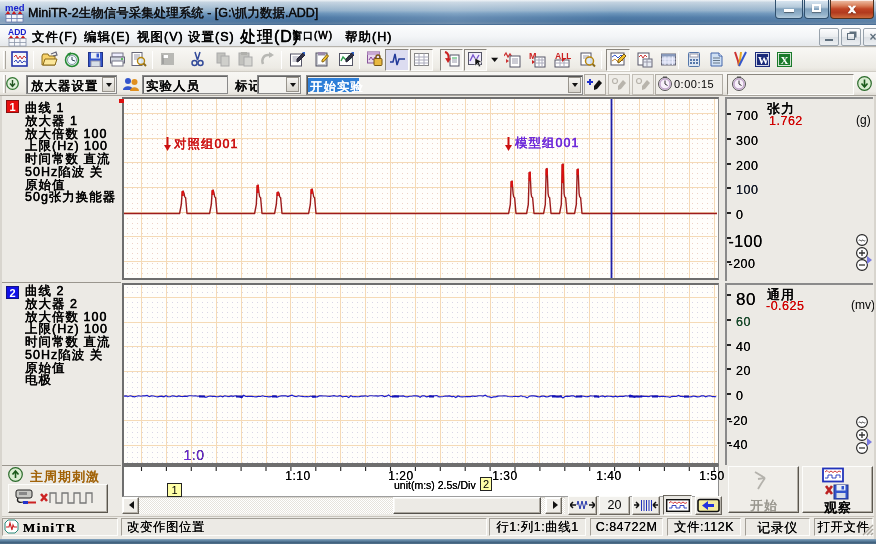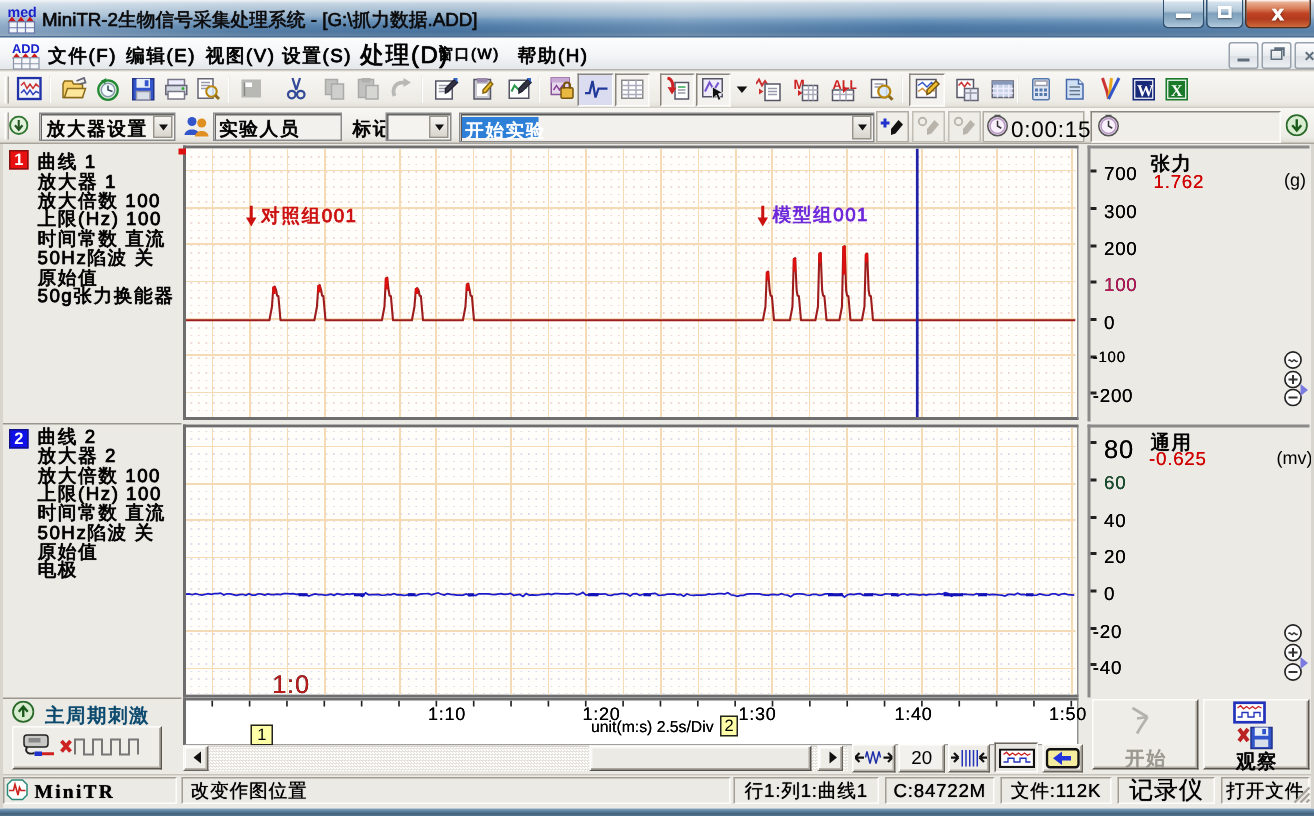--- a/index.html
+++ b/index.html
@@ -311,21 +311,21 @@
     <circle cx="4" cy="4" r="2.5" fill="none" stroke="#b8b4ac" stroke-width="1.2"></circle>
     <path d="M7,9 12,3 15,6 10,12 7,13 z" fill="#b8b4ac"></path>
   </svg>
 <div class="abs" style="left:655px;top:74px;width:68px;height:21px;background:#f0eee9;border:1px solid #b0aca4"></div>
 <svg class="abs" style="left:657px;top:76px" width="16" height="16" viewBox="0 0 16 16">
     <circle cx="8" cy="8" r="6.5" fill="#e8d8ec" stroke="#555"></circle>
     <circle cx="8" cy="8" r="5" fill="#f8f0fa" stroke="#b898c4"></circle>
     <path d="M8,4.5 8,8 10.5,9.5" stroke="#333" fill="none"></path>
     <rect x="6" y="0.5" width="4" height="1.5" fill="#555"></rect>
   </svg>
-<div class="abs" style="left:674px;top:78px;font-size:15px;color:#000;letter-spacing:0.5px">0:00:15</div>
+<div class="abs" style="left:674px;top:78px;font-size:11px;color:#000;letter-spacing:0.5px">0:00:15</div>
 <div class="abs" style="left:727px;top:74px;width:127px;height:21px;background:#f0eee9;border:1px solid;border-color:#8a867e #fdfdfb #fdfdfb #8a867e"></div>
 <svg class="abs" style="left:731px;top:76px" width="16" height="16" viewBox="0 0 16 16">
     <circle cx="8" cy="8" r="6.5" fill="#e8d8ec" stroke="#555"></circle>
     <circle cx="8" cy="8" r="5" fill="#f8f0fa" stroke="#b898c4"></circle>
     <path d="M8,4.5 8,8 10.5,9.5" stroke="#333" fill="none"></path>
     <rect x="6" y="0.5" width="4" height="1.5" fill="#555"></rect>
   </svg>
 <svg class="abs" style="left:857px;top:76px" width="15" height="15" viewBox="0 0 15 15">
     <circle cx="7.5" cy="7.5" r="6.8" fill="#d8ecd0" stroke="#2a6a2a" stroke-width="1.2"></circle>
     <path d="M7.5,3.5 7.5,10 M4.5,7.5 7.5,11 10.5,7.5" stroke="#1a5a1a" stroke-width="1.6" fill="none"></path>
@@ -551,25 +551,25 @@
 </svg>
 <div class="abs" style="left:725px;top:97px;width:148px;height:184px;background:#eceae5;border-left:2px solid #8a8a8a;border-top:2px solid #8a8a8a"></div>
 <div class="abs" style="left:725px;top:283px;width:148px;height:182px;background:#eceae5;border-left:2px solid #8a8a8a;border-top:2px solid #8a8a8a"></div>
 <div class="abs" style="left:727px;top:113.4px;width:4px;height:2px;background:#222"></div>
 <div class="abs" style="left:736px;top:109.4px;font-size:12.5px;color:#000;letter-spacing:0.5px;text-shadow:0 0 0.4px #000">700</div>
 <div class="abs" style="left:727px;top:138.1px;width:4px;height:2px;background:#222"></div>
 <div class="abs" style="left:736px;top:134.1px;font-size:12.5px;color:#000;letter-spacing:0.5px;text-shadow:0 0 0.4px #000">300</div>
 <div class="abs" style="left:727px;top:162.7px;width:4px;height:2px;background:#222"></div>
 <div class="abs" style="left:736px;top:158.7px;font-size:12.5px;color:#000;letter-spacing:0.5px;text-shadow:0 0 0.4px #000">200</div>
 <div class="abs" style="left:727px;top:187.3px;width:4px;height:2px;background:#222"></div>
-<div class="abs" style="left:736px;top:183.3px;font-size:12.5px;color:#be185d;letter-spacing:0.5px;text-shadow:0 0 0.4px #000">100</div>
+<div class="abs" style="left:736px;top:183.3px;font-size:12.5px;color:#0f172a;letter-spacing:0.5px;text-shadow:0 0 0.4px #000">100</div>
 <div class="abs" style="left:727px;top:212.0px;width:4px;height:2px;background:#222"></div>
 <div class="abs" style="left:736px;top:208.0px;font-size:12.5px;color:#000;letter-spacing:0.5px;text-shadow:0 0 0.4px #000">0</div>
 <div class="abs" style="left:727px;top:236.7px;width:4px;height:2px;background:#222"></div>
-<div class="abs" style="left:728.5px;top:232.7px;font-size:10px;color:#000;letter-spacing:0.5px;text-shadow:0 0 0.4px #000">-100</div>
+<div class="abs" style="left:728.5px;top:232.7px;font-size:16px;color:#000;letter-spacing:0.5px;text-shadow:0 0 0.4px #000">-100</div>
 <div class="abs" style="left:727px;top:261.3px;width:4px;height:2px;background:#222"></div>
 <div class="abs" style="left:728.5px;top:257.3px;font-size:12.5px;color:#000;letter-spacing:0.5px;text-shadow:0 0 0.4px #000">-200</div>
 <div class="abs cn" style="left:767px;top:100px;font-size:13px;color:#000">张力</div>
 <div class="abs" style="left:769px;top:113.5px;font-size:12.5px;color:#d00000;letter-spacing:0.5px;text-shadow:0 0 0.4px #d00000">1.762</div>
 <div class="abs" style="left:856px;top:112.5px;font-size:12px;color:#000">(g)</div>
 <div class="abs" style="left:727px;top:294.4px;width:4px;height:2px;background:#222"></div>
 <div class="abs" style="left:736px;top:290.4px;font-size:17px;color:#000;letter-spacing:0.5px;text-shadow:0 0 0.4px #000">80</div>
 <div class="abs" style="left:727px;top:319.0px;width:4px;height:2px;background:#222"></div>
 <div class="abs" style="left:736px;top:315.0px;font-size:12.5px;color:#14532d;letter-spacing:0.5px;text-shadow:0 0 0.4px #000">60</div>
 <div class="abs" style="left:727px;top:343.7px;width:4px;height:2px;background:#222"></div>
@@ -633,21 +633,21 @@
       <line x1="417.9" y1="0" x2="417.9" y2="4"></line>
       <line x1="442.8" y1="0" x2="442.8" y2="4"></line>
       <line x1="467.7" y1="0" x2="467.7" y2="4"></line>
       <line x1="492.6" y1="0" x2="492.6" y2="4"></line>
       <line x1="517.5" y1="0" x2="517.5" y2="4"></line>
       <line x1="542.4" y1="0" x2="542.4" y2="4"></line>
       <line x1="567.3" y1="0" x2="567.3" y2="4"></line>
       <line x1="592.2" y1="0" x2="592.2" y2="4"></line>
     </g>
   </svg>
-<div class="abs" style="left:174px;top:447px;width:40px;text-align:center;font-size:17px;color:#b91c1c;letter-spacing:0.5px;text-shadow:0 0 0.4px #000">1:0</div>
+<div class="abs" style="left:174px;top:447px;width:40px;text-align:center;font-size:14px;color:#6d28d9;letter-spacing:0.5px;text-shadow:0 0 0.4px #000">1:0</div>
 <div class="abs" style="left:278px;top:469px;width:40px;text-align:center;font-size:12px;color:#000;letter-spacing:0.5px;text-shadow:0 0 0.4px #000">1:10</div>
 <div class="abs" style="left:381px;top:469px;width:40px;text-align:center;font-size:12px;color:#000;letter-spacing:0.5px;text-shadow:0 0 0.4px #000">1:20</div>
 <div class="abs" style="left:485px;top:469px;width:40px;text-align:center;font-size:12px;color:#000;letter-spacing:0.5px;text-shadow:0 0 0.4px #000">1:30</div>
 <div class="abs" style="left:589px;top:469px;width:40px;text-align:center;font-size:12px;color:#000;letter-spacing:0.5px;text-shadow:0 0 0.4px #000">1:40</div>
 <div class="abs" style="left:692px;top:469px;width:40px;text-align:center;font-size:12px;color:#000;letter-spacing:0.5px;text-shadow:0 0 0.4px #000">1:50</div>
 <div class="abs" style="left:167px;top:483px;width:15px;height:14px;background:#ffffa8;border:1px solid #222;font-size:11px;text-align:center;line-height:12px;color:#000">1</div>
 <div class="abs" style="left:480px;top:477px;width:12px;height:14px;background:#ffffa8;border:1px solid #222;font-size:11px;text-align:center;line-height:12px;color:#000">2</div>
 <div class="abs" style="left:394px;top:478.5px;font-size:10.5px;color:#000;letter-spacing:0px;text-shadow:0 0 0.4px #000">unit(m:s) 2.5s/Div</div>
 <div class="abs" style="left:122px;top:497px;width:597px;height:19px;background:#eceae5"></div>
 <div class="abs" style="left:122px;top:497px;width:443px;height:17px;background:#f6f5f2;background-image:repeating-conic-gradient(#ffffff 0 25%, #e6e3dc 0 50%);background-size:2px 2px;border-top:1px solid #d8d5ce"></div>
@@ -685,21 +685,21 @@
   </svg>
 <div class="abs" style="left:695px;top:496px;width:27px;height:19px;background:#efede8;border:1px solid;border-color:#fdfdfb #6a665e #6a665e #fdfdfb;box-shadow:inset -1px -1px 0 #b8b4ac"></div>
 <svg class="abs" style="left:697px;top:498px" width="23" height="15" viewBox="0 0 23 15">
     <rect x="1" y="1.5" width="21" height="12" rx="2" fill="#f4eda0" stroke="#111" stroke-width="1.6"></rect>
     <path d="M5,7.5 11,3 11,6 17,6 17,9 11,9 11,12 z" fill="#2233dd"></path>
   </svg>
 <svg class="abs" style="left:8px;top:467px" width="15" height="15" viewBox="0 0 15 15">
     <circle cx="7.5" cy="7.5" r="6.8" fill="#d8ecd0" stroke="#2a6a2a" stroke-width="1.2"></circle>
     <path d="M7.5,11 7.5,4.5 M4.5,7.5 7.5,4 10.5,7.5" stroke="#1a5a1a" stroke-width="1.6" fill="none"></path>
   </svg>
-<div class="abs cn" style="left:30px;top:468px;font-size:13px;color:#0c4a6e">主周期刺激</div>
+<div class="abs cn" style="left:30px;top:468px;font-size:13px;color:#a16207">主周期刺激</div>
 <div class="abs" style="left:8px;top:484px;width:100px;height:29px;background:#efede8;border:1px solid;border-color:#fdfdfb #5a564e #5a564e #fdfdfb;box-shadow:inset -1px -1px 0 #b0aca4"></div>
 <svg class="abs" style="left:14px;top:489px" width="88" height="20" viewBox="0 0 88 20">
     <rect x="2" y="1" width="16" height="8" rx="2" fill="#c8c8c4" stroke="#222"></rect>
     <rect x="5" y="3" width="8" height="3" fill="#888"></rect>
     <path d="M4,9 C2,13 6,14 9,13" stroke="#222" fill="none" stroke-width="1.3"></path>
     <rect x="9" y="12" width="5" height="3" fill="#2233cc"></rect>
     <rect x="14" y="12.5" width="8" height="2" fill="#cc2222"></rect>
     <path d="M27,5 33,12 M33,5 27,12" stroke="#cc2222" stroke-width="2.5"></path>
     <path d="M36,14 36,4 42,4 42,14 48,14 48,4 54,4 54,14 60,14 60,4 66,4 66,14 72,14 72,4 78,4 78,14" stroke="#777" fill="none" stroke-width="1.3"></path>
   </svg>
@@ -723,21 +723,21 @@
 <div class="abs" style="left:0;top:516px;width:876px;height:23px;background:#eceae5;border-top:1px solid #c8c4bc"></div>
 <div class="abs" style="left:2px;top:518px;width:116px;height:18px;border:1px solid;border-color:#a29e96 #fdfdfb #fdfdfb #a29e96;font-size:12.5px;letter-spacing:0.5px;color:#000;text-shadow:0 0 0.5px #000;text-align:left;line-height:17px;white-space:pre;padding-left:0px"><span style="margin-left:20px;letter-spacing:1.5px;font-family:'Liberation Serif',serif;font-weight:bold;font-size:13px">MiniTR</span></div>
 <svg class="abs" style="left:4px;top:519px" width="15" height="15" viewBox="0 0 15 15">
     <path d="M4,1 11,1 14,4 14,11 11,14 4,14 1,11 1,4 z" fill="#fff" stroke="#2a8a7a"></path>
     <path d="M2,8 5,8 6,4 8,11 9,6 10,8 13,8" stroke="#cc2222" fill="none" stroke-width="1.1"></path>
   </svg>
 <div class="abs" style="left:121px;top:518px;width:366px;height:18px;border:1px solid;border-color:#a29e96 #fdfdfb #fdfdfb #a29e96;font-size:12.5px;letter-spacing:0.5px;color:#000;text-shadow:0 0 0.5px #000;text-align:left;line-height:17px;white-space:pre;padding-left:5px">改变作图位置</div>
 <div class="abs" style="left:489px;top:518px;width:97px;height:18px;border:1px solid;border-color:#a29e96 #fdfdfb #fdfdfb #a29e96;font-size:12.5px;letter-spacing:0.5px;color:#000;text-shadow:0 0 0.5px #000;text-align:center;line-height:17px;white-space:pre;padding-left:0px">行1:列1:曲线1</div>
 <div class="abs" style="left:590px;top:518px;width:73px;height:18px;border:1px solid;border-color:#a29e96 #fdfdfb #fdfdfb #a29e96;font-size:12.5px;letter-spacing:0.5px;color:#000;text-shadow:0 0 0.5px #000;text-align:center;line-height:17px;white-space:pre;padding-left:0px">C:84722M</div>
 <div class="abs" style="left:667px;top:518px;width:74px;height:18px;border:1px solid;border-color:#a29e96 #fdfdfb #fdfdfb #a29e96;font-size:12.5px;letter-spacing:0.5px;color:#000;text-shadow:0 0 0.5px #000;text-align:center;line-height:17px;white-space:pre;padding-left:0px">文件:112K</div>
-<div class="abs" style="left:745px;top:518px;width:65px;height:18px;border:1px solid;border-color:#a29e96 #fdfdfb #fdfdfb #a29e96;font-size:16px;letter-spacing:0.5px;color:#000;text-shadow:0 0 0.5px #000;text-align:center;line-height:17px;white-space:pre;padding-left:0px">记录仪</div>
+<div class="abs" style="left:745px;top:518px;width:65px;height:18px;border:1px solid;border-color:#a29e96 #fdfdfb #fdfdfb #a29e96;font-size:13px;letter-spacing:0.5px;color:#000;text-shadow:0 0 0.5px #000;text-align:center;line-height:17px;white-space:pre;padding-left:0px">记录仪</div>
 <div class="abs" style="left:814px;top:518px;width:59px;height:18px;border:1px solid;border-color:#a29e96 #fdfdfb #fdfdfb #a29e96;font-size:12.5px;letter-spacing:0.5px;color:#000;text-shadow:0 0 0.5px #000;text-align:center;line-height:17px;white-space:pre;padding-left:0px">打开文件</div>
 <svg class="abs" style="left:862px;top:524px" width="12" height="12" viewBox="0 0 12 12">
     <g stroke="#a8a49c" stroke-width="1.5">
       <line x1="11" y1="1" x2="1" y2="11"></line>
       <line x1="11" y1="5" x2="5" y2="11"></line>
       <line x1="11" y1="9" x2="9" y2="11"></line>
     </g>
   </svg>
 <div class="abs" style="left:0;top:539px;width:876px;height:5px;background:linear-gradient(180deg,#88a7c2 0,#5d82a0 35%,#42627f 70%,#55748c 100%)"></div>
 <div class="abs" style="left:0;top:96px;width:2px;height:443px;background:#d8d5ce"></div>

